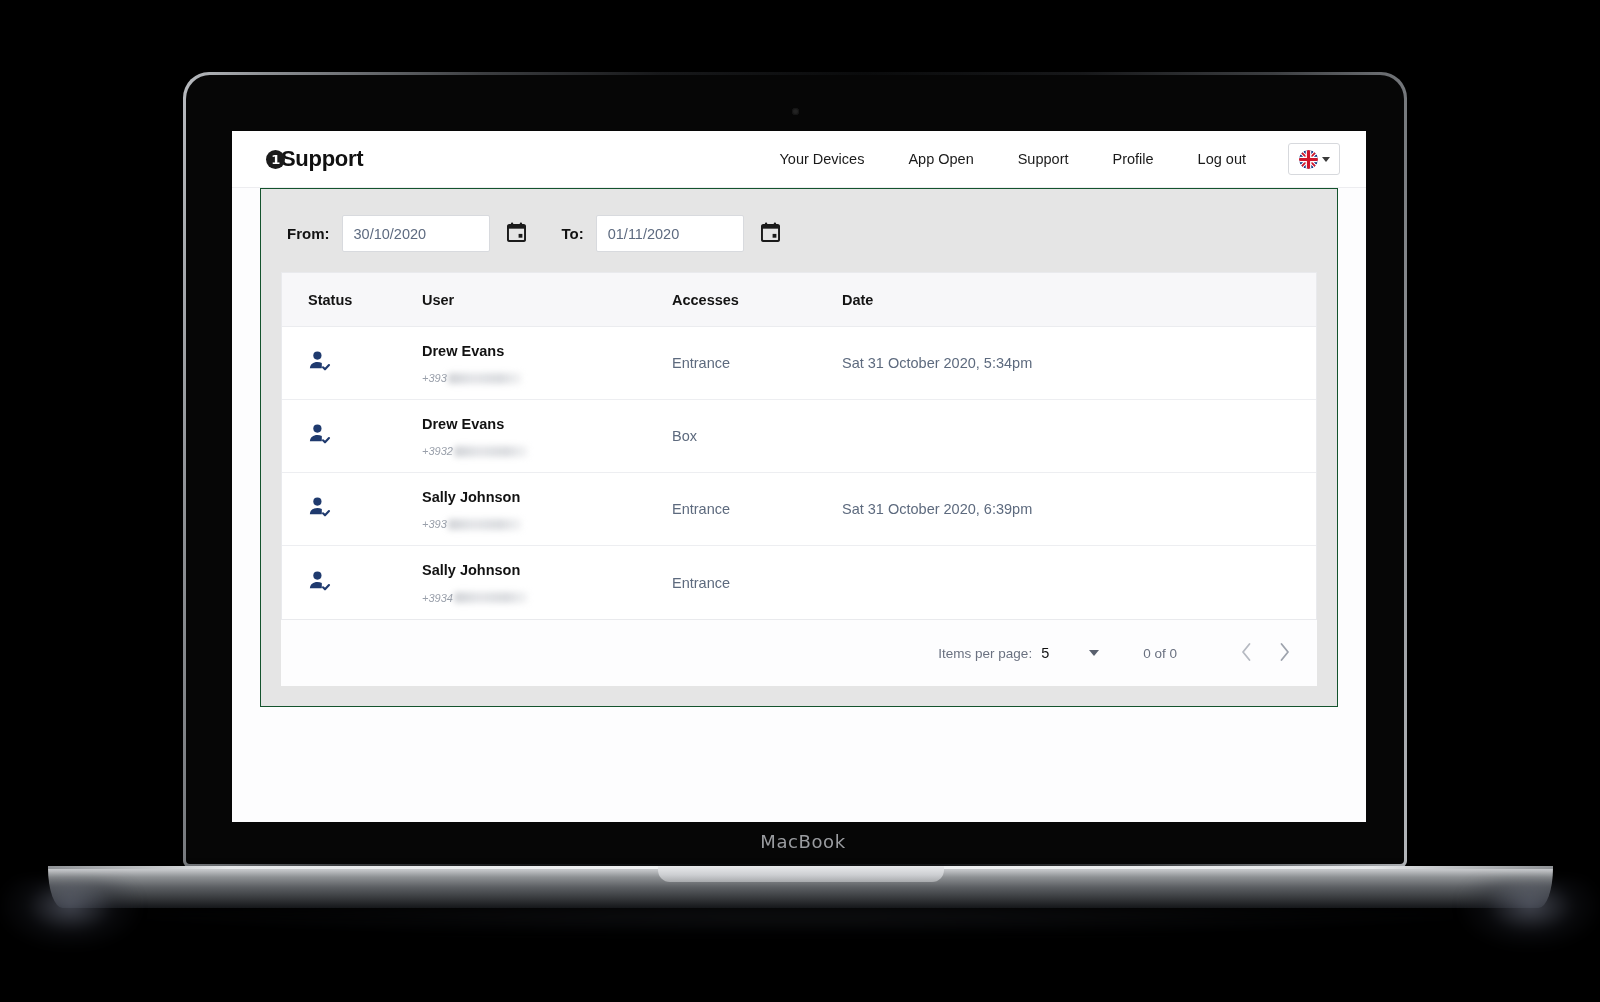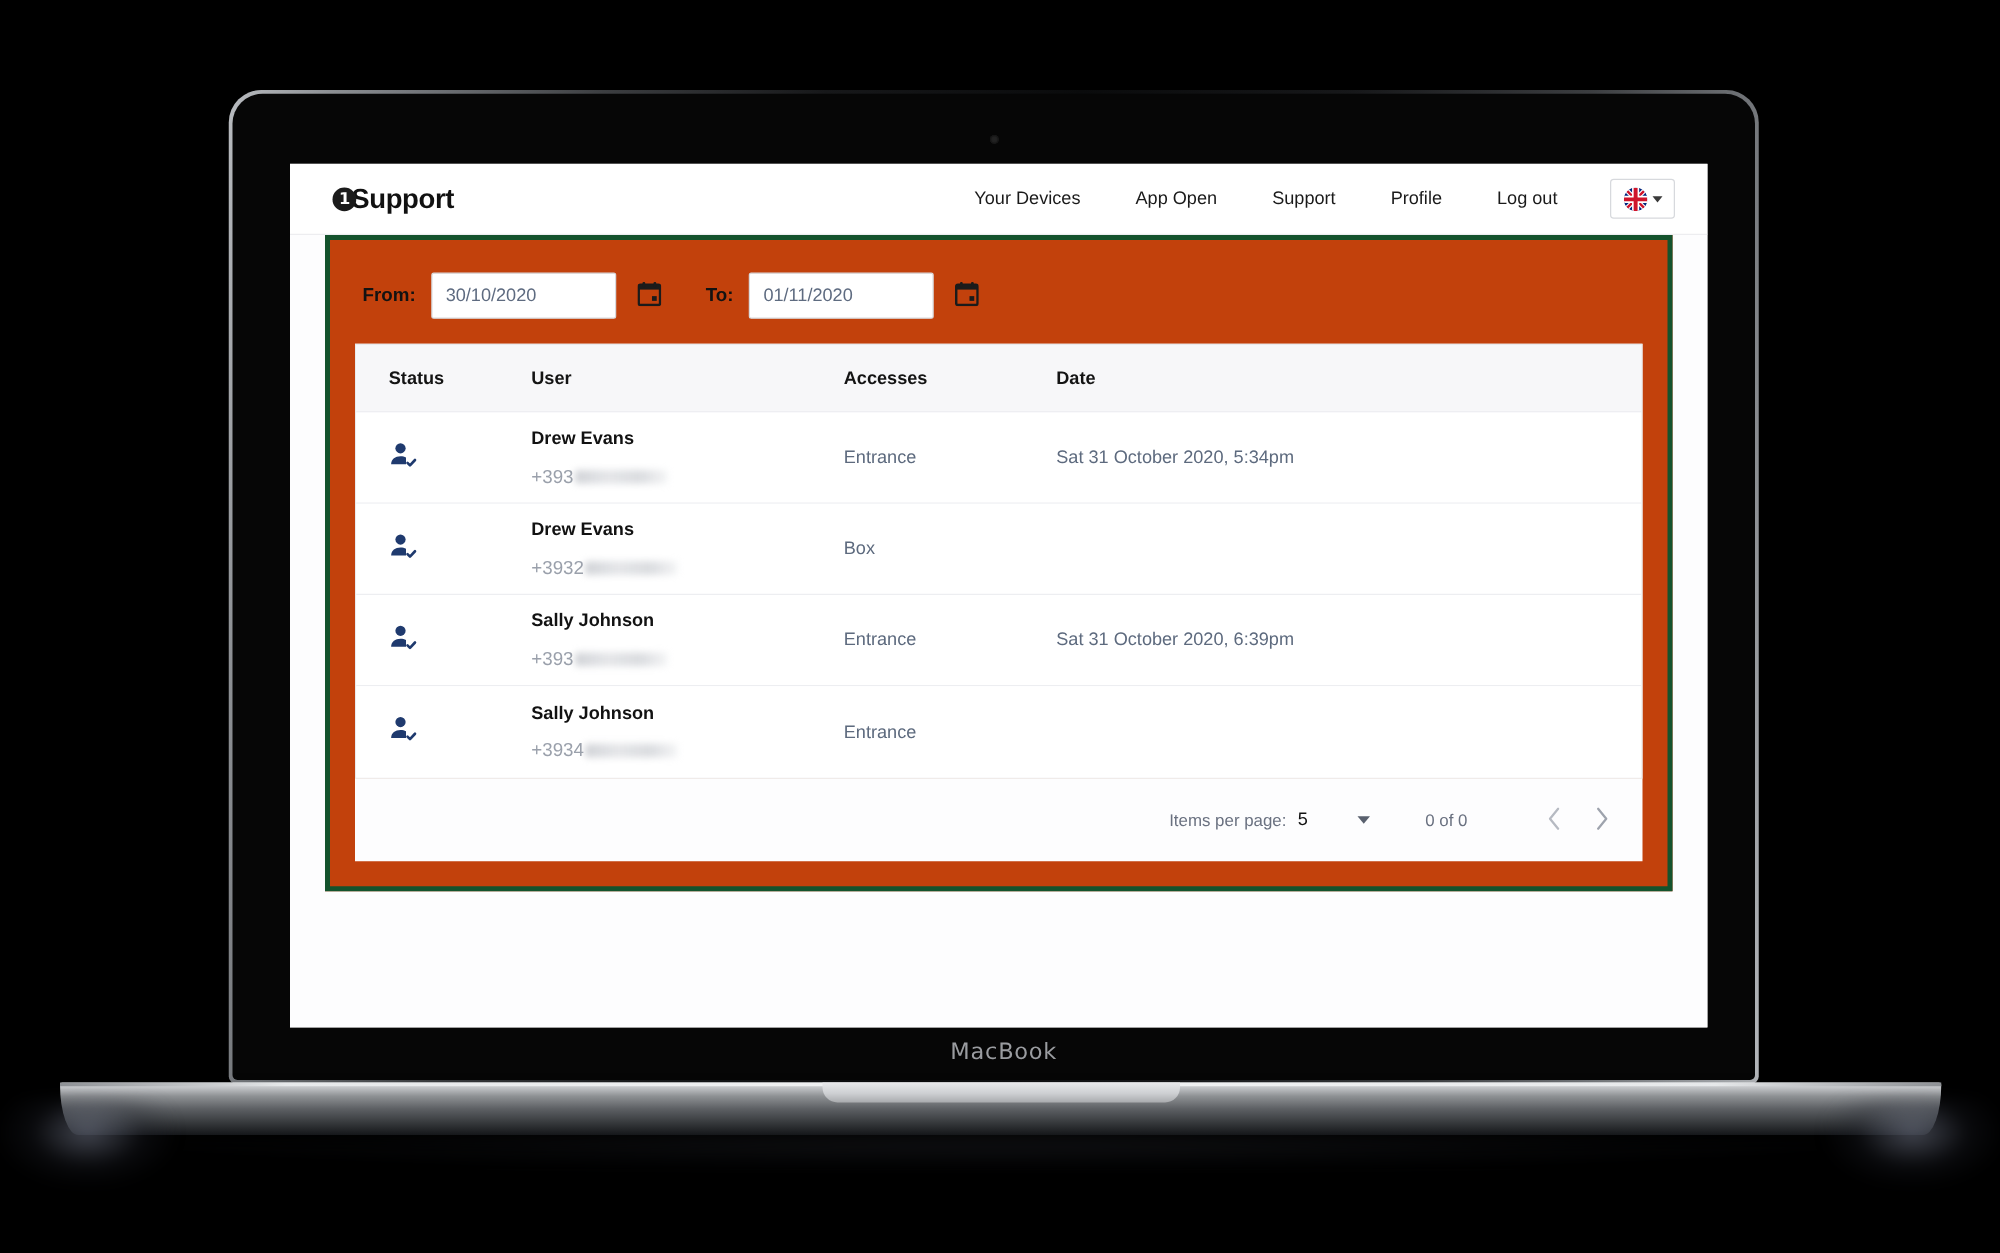--- a/index.html
+++ b/index.html
@@ -221,22 +221,22 @@
     color: #2c3a52;
     font-weight: 600;
     background: #f3f4f6;
     border-bottom: 3px solid #1d6fd6;
     padding-bottom: 11px;
   }
 
   
   .card {
     margin: 0 28px;
-    background: #c2410c;
-    border: 4px solid #14532d;
+    background: #e5e5e5;
+    border: 1px solid #14532d;
     min-height: 490px;
     padding: 22px 20px 20px 20px;
   }
 
   
   .filters {
     display: flex;
     align-items: center;
     padding: 4px 0 20px 6px;
     gap: 0;
@@ -301,25 +301,26 @@
   .c-access { width: 170px; flex: none; }
   .c-date   { flex: 1; }
 
   .user-name {
     font-size: 14.5px;
     font-weight: 700;
     color: #121212;
     line-height: 1.25;
   }
   .user-phone {
-    font-size: 15px;
+    font-size: 11px;
     color: #9aa0ab;
     margin-top: 12px;
     display: flex;
     align-items: center;
+    font-style: italic;
   }
   .phone-masked {
     display: inline-block;
     width: 74px;
     height: 11px;
     margin-left: 1px;
     background: linear-gradient(90deg, rgba(170,174,182,.55) 0%, rgba(196,199,205,.45) 35%, rgba(180,184,191,.5) 70%, rgba(214,216,220,.25) 100%);
     filter: blur(3px);
     border-radius: 2px;
   }

